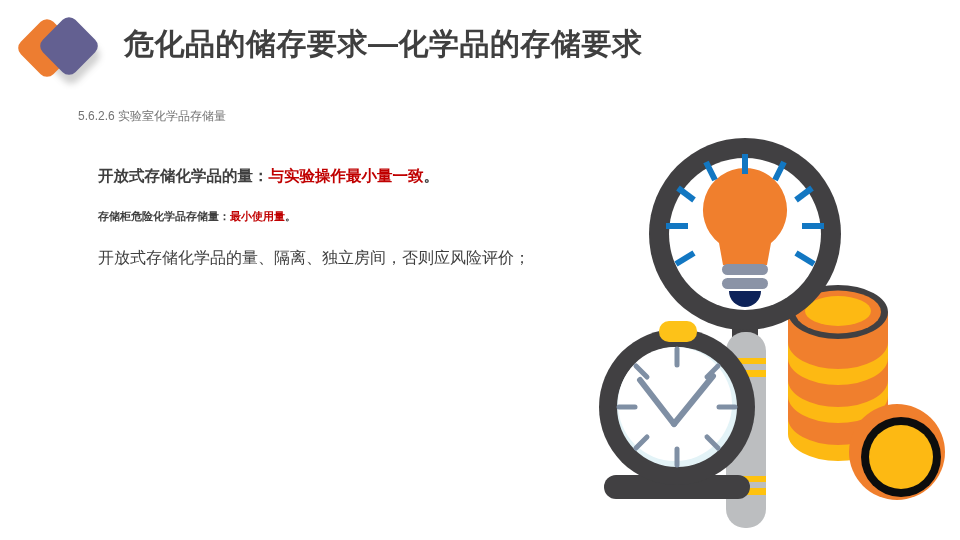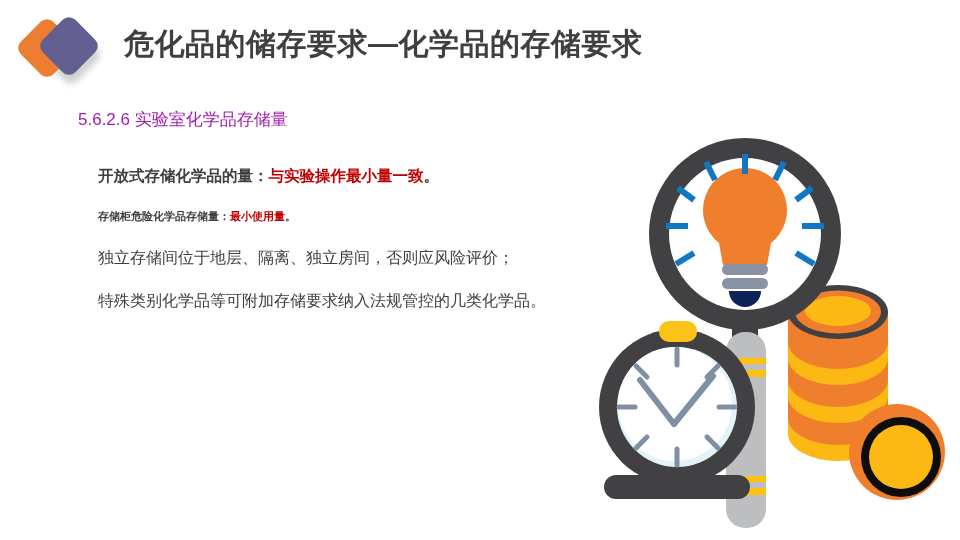--- a/index.html
+++ b/index.html
@@ -20,21 +20,21 @@
     transform:rotate(45deg);background:rgba(0,0,0,.18);filter:blur(3px);}
   .title-text{
     position:absolute;left:124px;top:16px;
     font-size:30px;font-weight:bold;color:#3f3f3f;letter-spacing:.5px;
     white-space:nowrap;
   }
 
   
   .section-no{
     position:absolute;left:78px;top:108px;
-    font-size:17px;color:#a21caf;white-space:nowrap;
+    font-size:12px;color:#737373;white-space:nowrap;
   }
 
   
   .body{position:absolute;left:98px;top:166px;width:560px;}
   .line{white-space:nowrap;}
   .line.b1{font-size:15.5px;font-weight:bold;color:#3f3f3f;margin-bottom:22px;}
   .line.b2{font-size:11px;font-weight:bold;color:#3f3f3f;margin-bottom:24px;}
   .line.p{font-size:16px;color:#404040;margin-bottom:22px;}
   .red{color:#c00000;font-weight:bold;}
   .dark{color:#3f3f3f;font-weight:bold;}
@@ -62,23 +62,22 @@
   <div class="body">
 
     <div class="line b1">
       <span class="dark">开放式存储化学品的量：</span><span class="red">与实验操作最小量一致</span><span class="dark">。</span>
     </div>
 
     <div class="line b2">
       <span class="dark">存储柜危险化学品存储量：</span><span class="red">最小使用量</span><span class="dark">。</span>
     </div>
 
-    <div class="line p">独立存储间位于地层、隔离、独立房间，否则应风险评价；</div>
+    <div class="line p">开放式存储化学品的量、隔离、独立房间，否则应风险评价；</div>
 
-    <div class="line p">特殊类别化学品等可附加存储要求纳入法规管控的几类化学品。</div>
   </div>
 
   <div class="art">
     <svg width="400" height="396" viewBox="0 0 400 396" xmlns="http://www.w3.org/2000/svg">
 
       <g>
         <rect x="176" y="170" width="26" height="66" fill="#414042"></rect>
         <rect x="170" y="196" width="40" height="196" rx="19" fill="#bcbec0"></rect>
         <rect x="170" y="222" width="40" height="6" fill="#ffc20e"></rect>
         <rect x="170" y="234" width="40" height="7" fill="#ffc20e"></rect>

